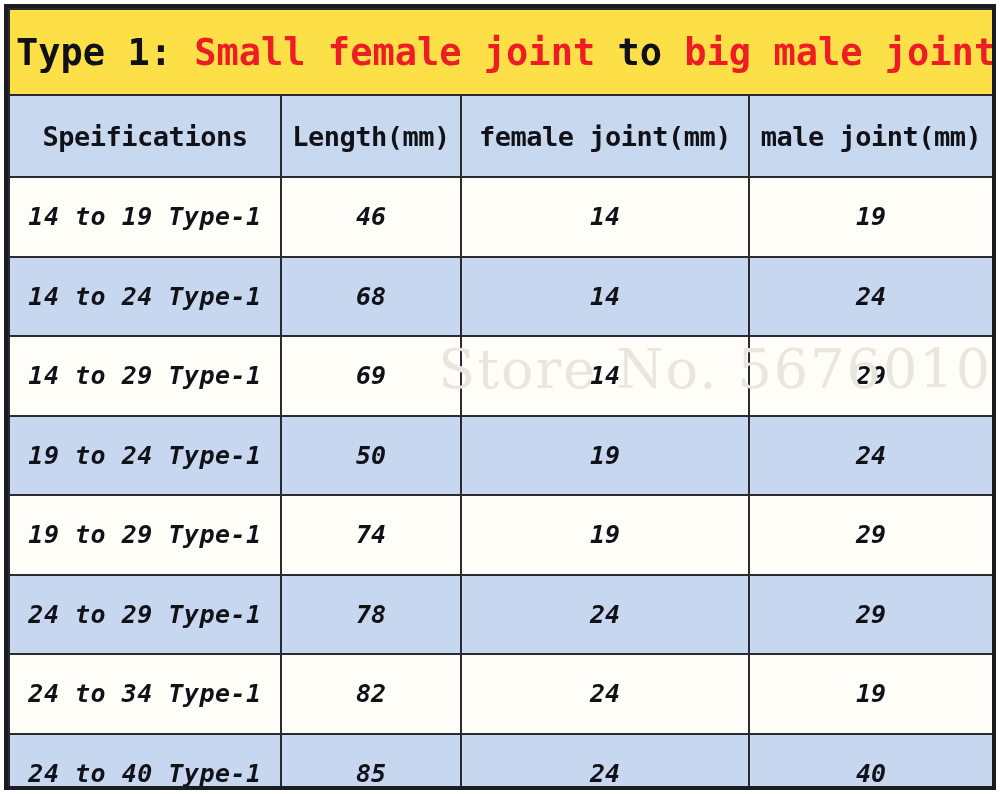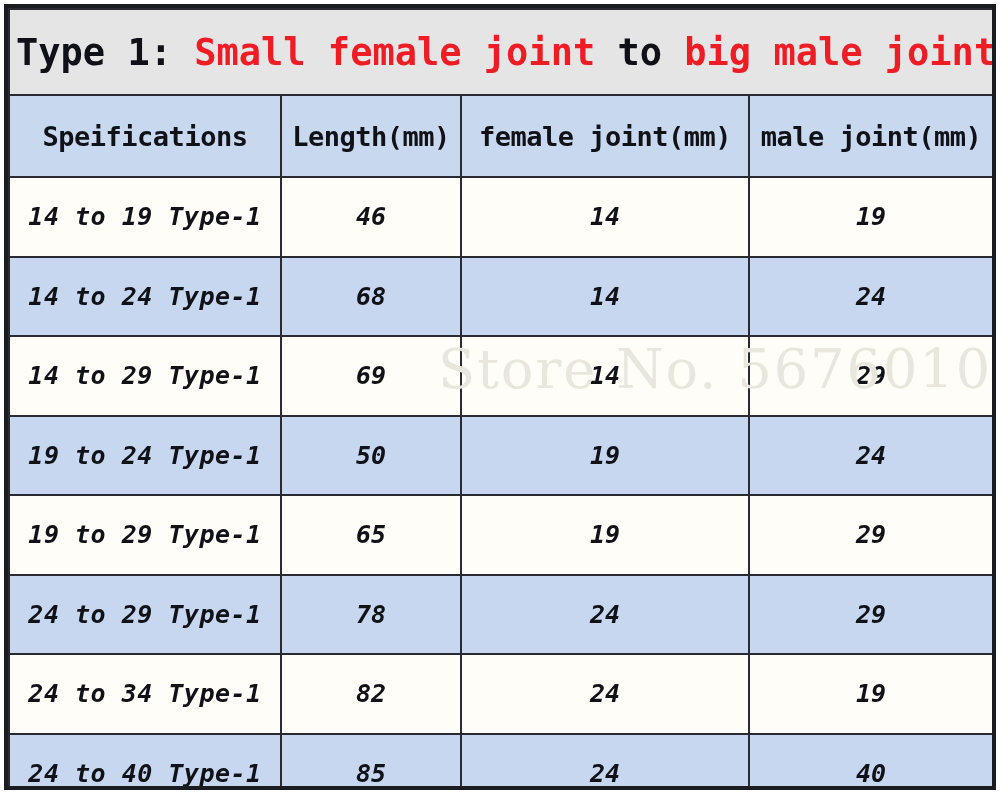--- a/index.html
+++ b/index.html
@@ -49,21 +49,21 @@
 
   
   .col-spec  { width: 272px; }
   .col-len   { width: 180px; }
   .col-fem   { width: 288px; }
   .col-male  { width: 244px; }
 
   
   .title-row td {
     height: 84px;
-    background: #e5e5e5;
+    background: #fde047;
     border-top: none;
     border-left: none;
     border-right: none;
     border-bottom: 2px solid #2a2a33;
     text-align: left;
     padding-left: 30px;
     font-size: 37px;
     letter-spacing: 0px;
     margin-top: 7px;
   }
@@ -161,21 +161,21 @@
       <td>29</td>
     </tr>
     <tr class="data-row row-blue">
       <td>19 to 24 Type-1</td>
       <td>50</td>
       <td>19</td>
       <td>24</td>
     </tr>
     <tr class="data-row row-white">
       <td>19 to 29 Type-1</td>
-      <td>65</td>
+      <td>74</td>
       <td>19</td>
       <td>29</td>
     </tr>
     <tr class="data-row row-blue">
       <td>24 to 29 Type-1</td>
       <td>78</td>
       <td>24</td>
       <td>29</td>
     </tr>
     <tr class="data-row row-white">

